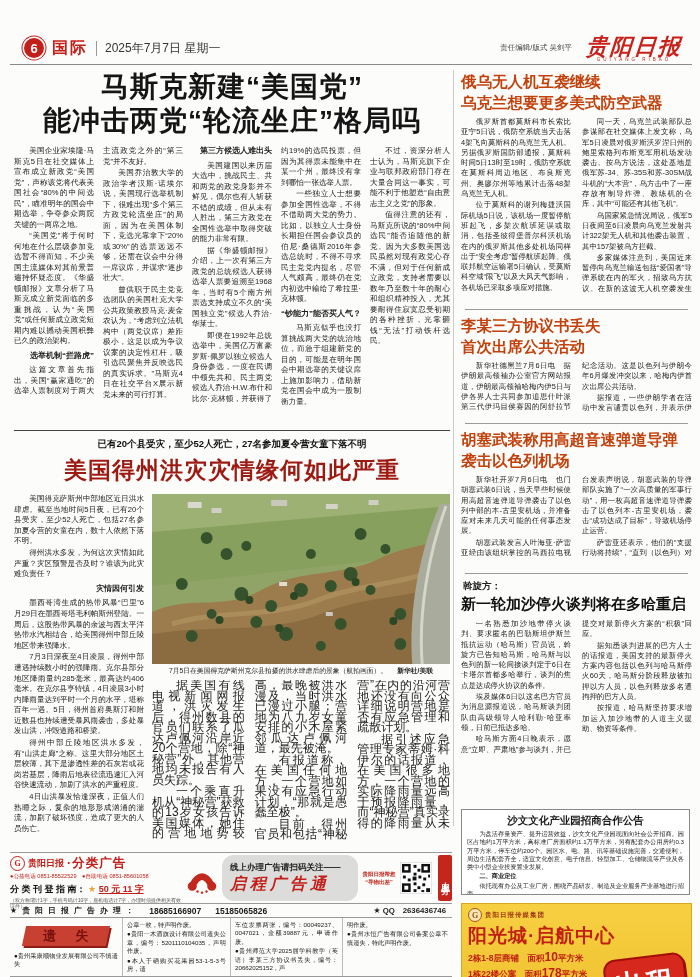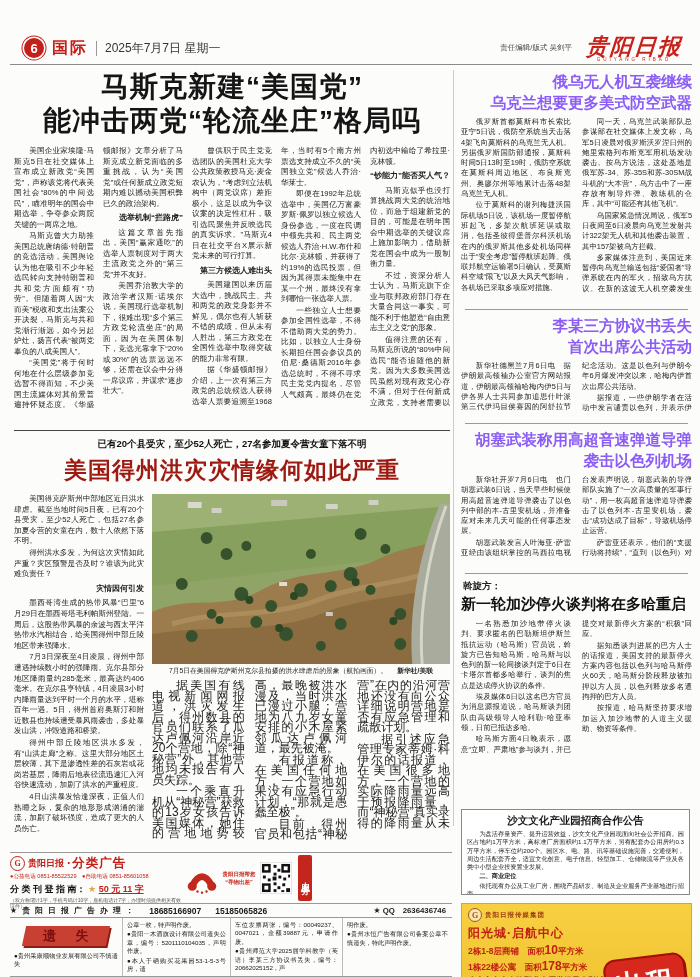--- a/index.html
+++ b/index.html
@@ -28,21 +28,21 @@
   .fl-h2{font-weight:bold;text-indent:2em;margin:1px 0;}
   .fl-f{text-indent:0;text-align:justify;margin:0 0 1px 0;}
   
   .musk{position:absolute;top:70px;left:14px;width:436px;}
   .musk-h{font-size:28px;font-weight:bold;text-align:center;line-height:34px;letter-spacing:1px;color:#151515;margin:0;}
   .musk-body{margin-top:8px;height:266px;column-count:5;column-gap:9px;column-fill:auto;
              overflow:hidden;font-size:7.6px;line-height:10.5px;}
   .vrule{position:absolute;left:453px;top:70px;height:756px;border-left:1px solid #ccc;}
   
   .right{position:absolute;left:461px;top:70px;width:231px;height:905px;}
-  .ra-h{font-size:15.5px;font-weight:bold;text-align:right;line-height:19px;margin:2px 0;color:#8b5cf6;}
+  .ra-h{font-size:15.5px;font-weight:bold;text-align:left;line-height:19px;margin:2px 0;color:#c2410c;}
   .ra-h4{font-size:15px;font-weight:bold;text-align:left;line-height:20px;margin:1px 0;color:#111;}
   .ra-kicker{font-size:9.5px;font-weight:bold;color:#222;margin:0 0 1px 2px;}
   .ra-body{margin-top:5px;column-count:2;column-gap:11px;column-fill:auto;overflow:hidden;
            font-size:7.4px;line-height:10.3px;text-align:justify;}
   .b186{height:186px;} .b56{height:56px;} .b92{height:92px;} .b136{height:136px;}
   .rsep{border-top:1px solid #9a9a9a;margin:6px 4px;}
   
   .notice{position:absolute;top:739px;left:0;width:229px;height:86px;border:1px solid #888;
           padding:3px 5px;box-sizing:border-box;overflow:hidden;background:#fff;}
   .notice-title{font-size:10.5px;font-weight:bold;text-align:center;margin:1px 0 2px;}
@@ -50,21 +50,21 @@
   
   .ylad{position:absolute;top:833px;left:0;width:231px;height:142px;box-sizing:border-box;
         background:linear-gradient(#f7d042,#edbb27);overflow:hidden;border:1px solid #d8a81e;}
   .yl-inner{position:relative;height:100%;padding:4px 6px;box-sizing:border-box;}
   .yl-brandrow{display:flex;align-items:center;gap:3px;}
   .yl-glogo{width:12px;height:12px;border-radius:50%;border:1.5px solid #a4531f;color:#a4531f;
             font-family:"Liberation Serif",serif;font-weight:bold;font-size:8px;display:flex;
             align-items:center;justify-content:center;background:#f9e6b0;}
   .yl-brand{font-size:6.5px;color:#9e3a12;font-weight:bold;letter-spacing:1px;}
   .ylrow{margin:1px 0;}
-  .yl-big span{font-size:12px;font-weight:bold;color:#c01f12;letter-spacing:1px;}
+  .yl-big span{font-size:19px;font-weight:bold;color:#c01f12;letter-spacing:1px;}
   .yl-red{font-size:8.5px;font-weight:bold;color:#c01f12;}
   .yl-red .ylnum{font-size:12px;}
   .yl-dark{font-size:8px;font-weight:bold;color:#7a1405;}
   .ylnum{font-weight:bold;}
   .chuzu{position:absolute;top:52px;right:4px;width:78px;height:52px;background:#d6281c;
          border:2px solid #a30e05;border-radius:12px;transform:rotate(-7deg);
          display:flex;align-items:center;justify-content:center;box-shadow:1px 2px 0 #8d0c04;}
   .chuzu span{color:#fff;font-size:29px;font-weight:bold;letter-spacing:2px;}
   .chuzu:after{content:"";position:absolute;left:8px;bottom:-12px;border:8px solid transparent;
                border-top-color:#a30e05;border-left-width:3px;}
@@ -143,21 +143,20 @@
       </div>
     </div>
   </div>
   <div class="rule-top"></div>
 
   <section class="musk">
     <h1 class="musk-h">马斯克新建“美国党”</h1>
     <h1 class="musk-h">能冲击两党“轮流坐庄”格局吗</h1>
     <div class="musk-body">
         <div class="fl-p">美国企业家埃隆·马斯克5日在社交媒体上宣布成立新政党“美国党”，声称该党将代表美国社会“80%的中间选民”，瞄准明年的国会中期选举，争夺参众两院关键的一两席之地。</div>
-        <div class="fl-p">马斯克曾大力助推美国总统唐纳德·特朗普的竞选活动，美国舆论认为他在吸引不少年轻选民转向支持特朗普和共和党方面颇有“功劳”。但随着两人因“大而美”税收和支出法案公开决裂，马斯克与共和党渐行渐远，如今另起炉灶，扬言代表“被两党辜负的八成美国人”。</div>
         <div class="fl-p">“美国党”将于何时何地在什么层级参加竞选暂不得而知，不少美国主流媒体对其前景普遍持怀疑态度。《华盛顿邮报》文章分析了马斯克成立新党面临的多重挑战，认为“美国党”或任何新成立政党短期内难以撼动美国积弊已久的政治架构。</div>
         <div class="fl-h">选举机制“拦路虎”</div>
         <div class="fl-p">这篇文章首先指出，美国“赢家通吃”的选举人票制度对于两大主流政党之外的“第三党”并不友好。</div>
         <div class="fl-p">美国乔治敦大学的政治学者汉斯·诺埃尔说，美国现行选举机制下，很难出现“多个第三方政党轮流坐庄”的局面，因为在美国体制下，竞选光靠拿下“20%或30%”的选票远远不够，还需在议会中分得一席议席，并谋求“逐步壮大”。</div>
         <div class="fl-p">曾供职于民主党竞选团队的美国杜克大学公共政策教授马克·麦金农认为，“考虑到立法机构中（两党议席）差距极小，这足以成为争议议案的决定性杠杆，吸引选民聚焦并反映选民的真实诉求。”马斯克4日在社交平台X展示新党未来的可行打算。</div>
         <div class="fl-h">第三方候选人难出头</div>
         <div class="fl-p">美国建国以来历届大选中，挑战民主、共和两党的政党身影并不鲜见，偶尔也有人斩获不错的成绩，但从未有人胜出，第三方政党在全国性选举中取得突破的能力非常有限。</div>
         <div class="fl-p">据《华盛顿邮报》介绍，上一次有第三方政党的总统候选人获得选举人票要追溯至1968年，当时有5个南方州票选支持成立不久的“美国独立党”候选人乔治·华莱士。</div>
         <div class="fl-p">即便在1992年总统选举中，美国亿万富豪罗斯·佩罗以独立候选人身份参选，一度在民调中领先共和、民主两党候选人乔治·H.W.布什和比尔·克林顿，并获得了约19%的选民投票，但因为其得票未能集中在某一个州，最终没有拿到哪怕一张选举人票。</div>
         <div class="fl-p">一些独立人士想要参加全国性选举，不得不借助两大党的势力。比如，以独立人士身份长期担任国会参议员的伯尼·桑德斯2016年参选总统时，不得不寻求民主党党内提名，尽管人气颇高，最终仍在党内初选中输给了希拉里·克林顿。</div>
@@ -342,20 +341,24 @@
       <div class="c-phoneicon">
         <svg width="30" height="34" viewBox="0 0 40 44">
           <path d="M7 32 Q20 8 33 32" stroke="#c2281e" stroke-width="9" fill="none" stroke-linecap="round"></path>
           <circle cx="7" cy="33" r="6" fill="#c2281e"></circle>
           <circle cx="33" cy="33" r="6" fill="#c2281e"></circle>
           <circle cx="14" cy="40" r="1.6" fill="#c2281e"></circle>
             <circle cx="20" cy="41.5" r="1.6" fill="#c2281e"></circle>
             <circle cx="26" cy="40" r="1.6" fill="#c2281e"></circle>
         </svg>
       </div>
+      <div class="c-bar">
+        <div class="c-bar-l1">线上办理广告请扫码关注——</div>
+        <div class="c-bar-l2">启程广告通</div>
+      </div>
       <div class="c-mini">
         <span>贵阳日报帮您</span>
         <span>“寻物出差”</span>
       </div>
       <div class="c-qr">
         <svg width="32" height="32" viewBox="0 0 33 33">
           <rect width="33" height="33" fill="#fff" stroke="#999" stroke-width="0.5"></rect>
           <g fill="#111">
             <rect x="2" y="2" width="9" height="9"></rect>
               <rect x="22" y="2" width="9" height="9"></rect>

